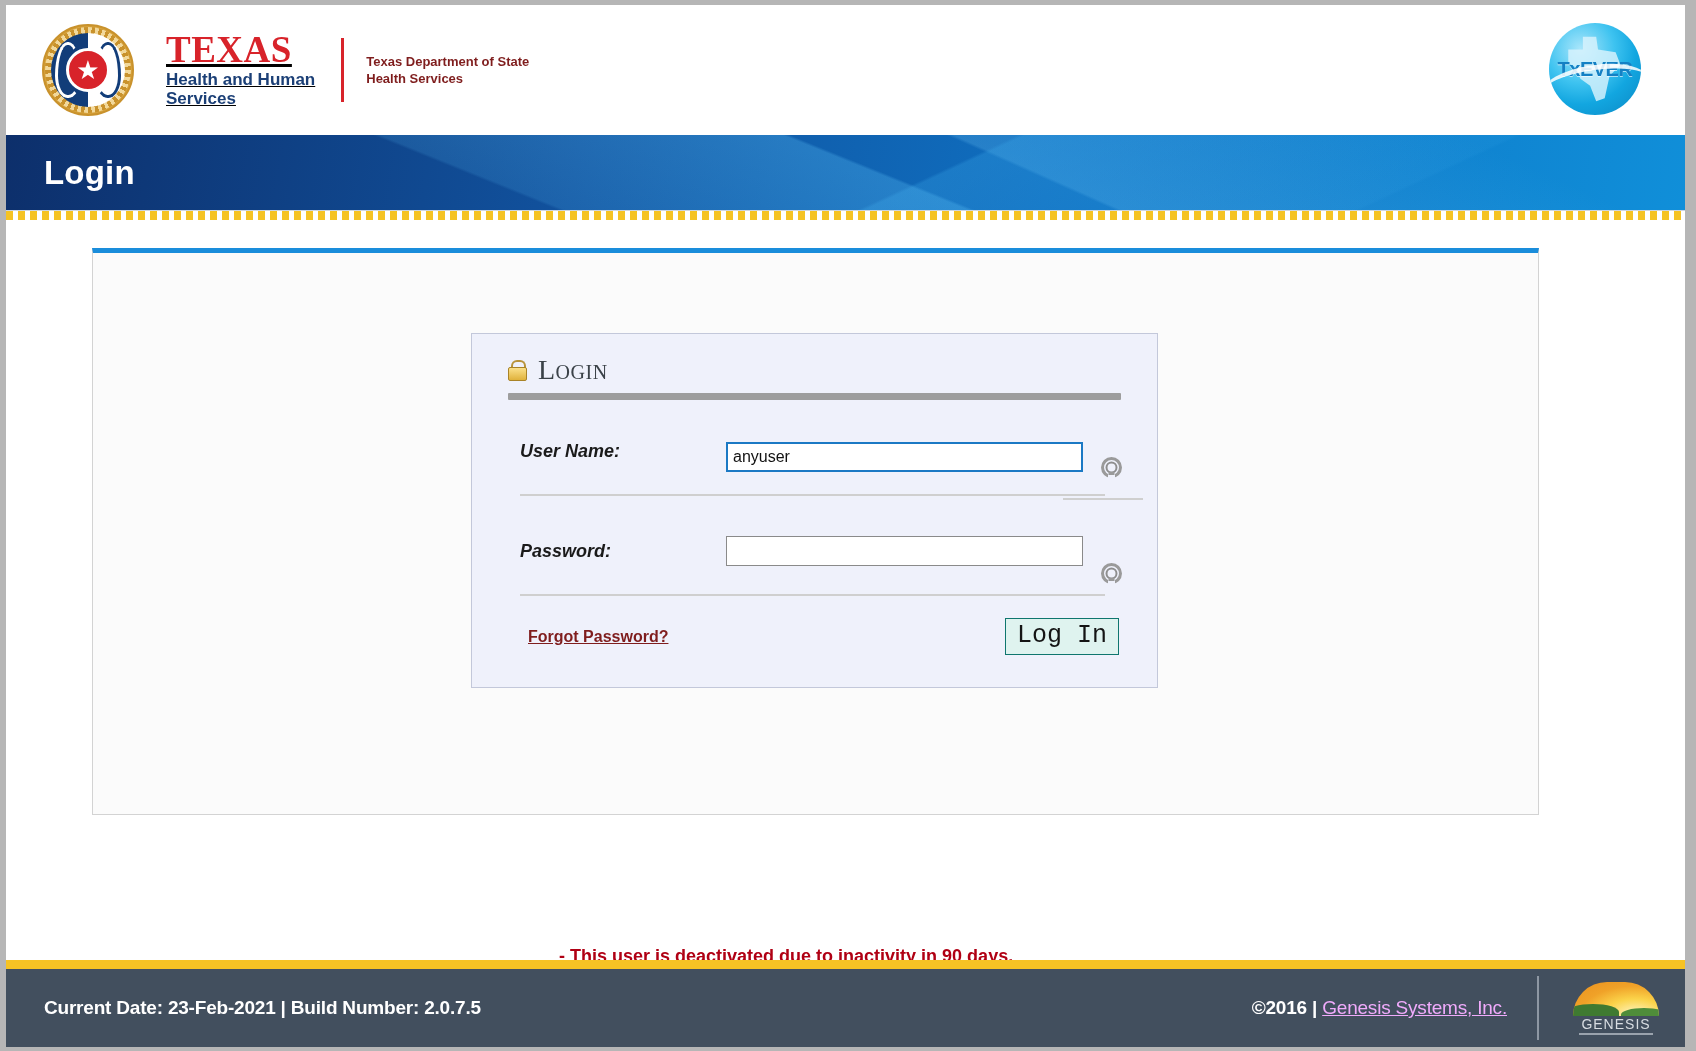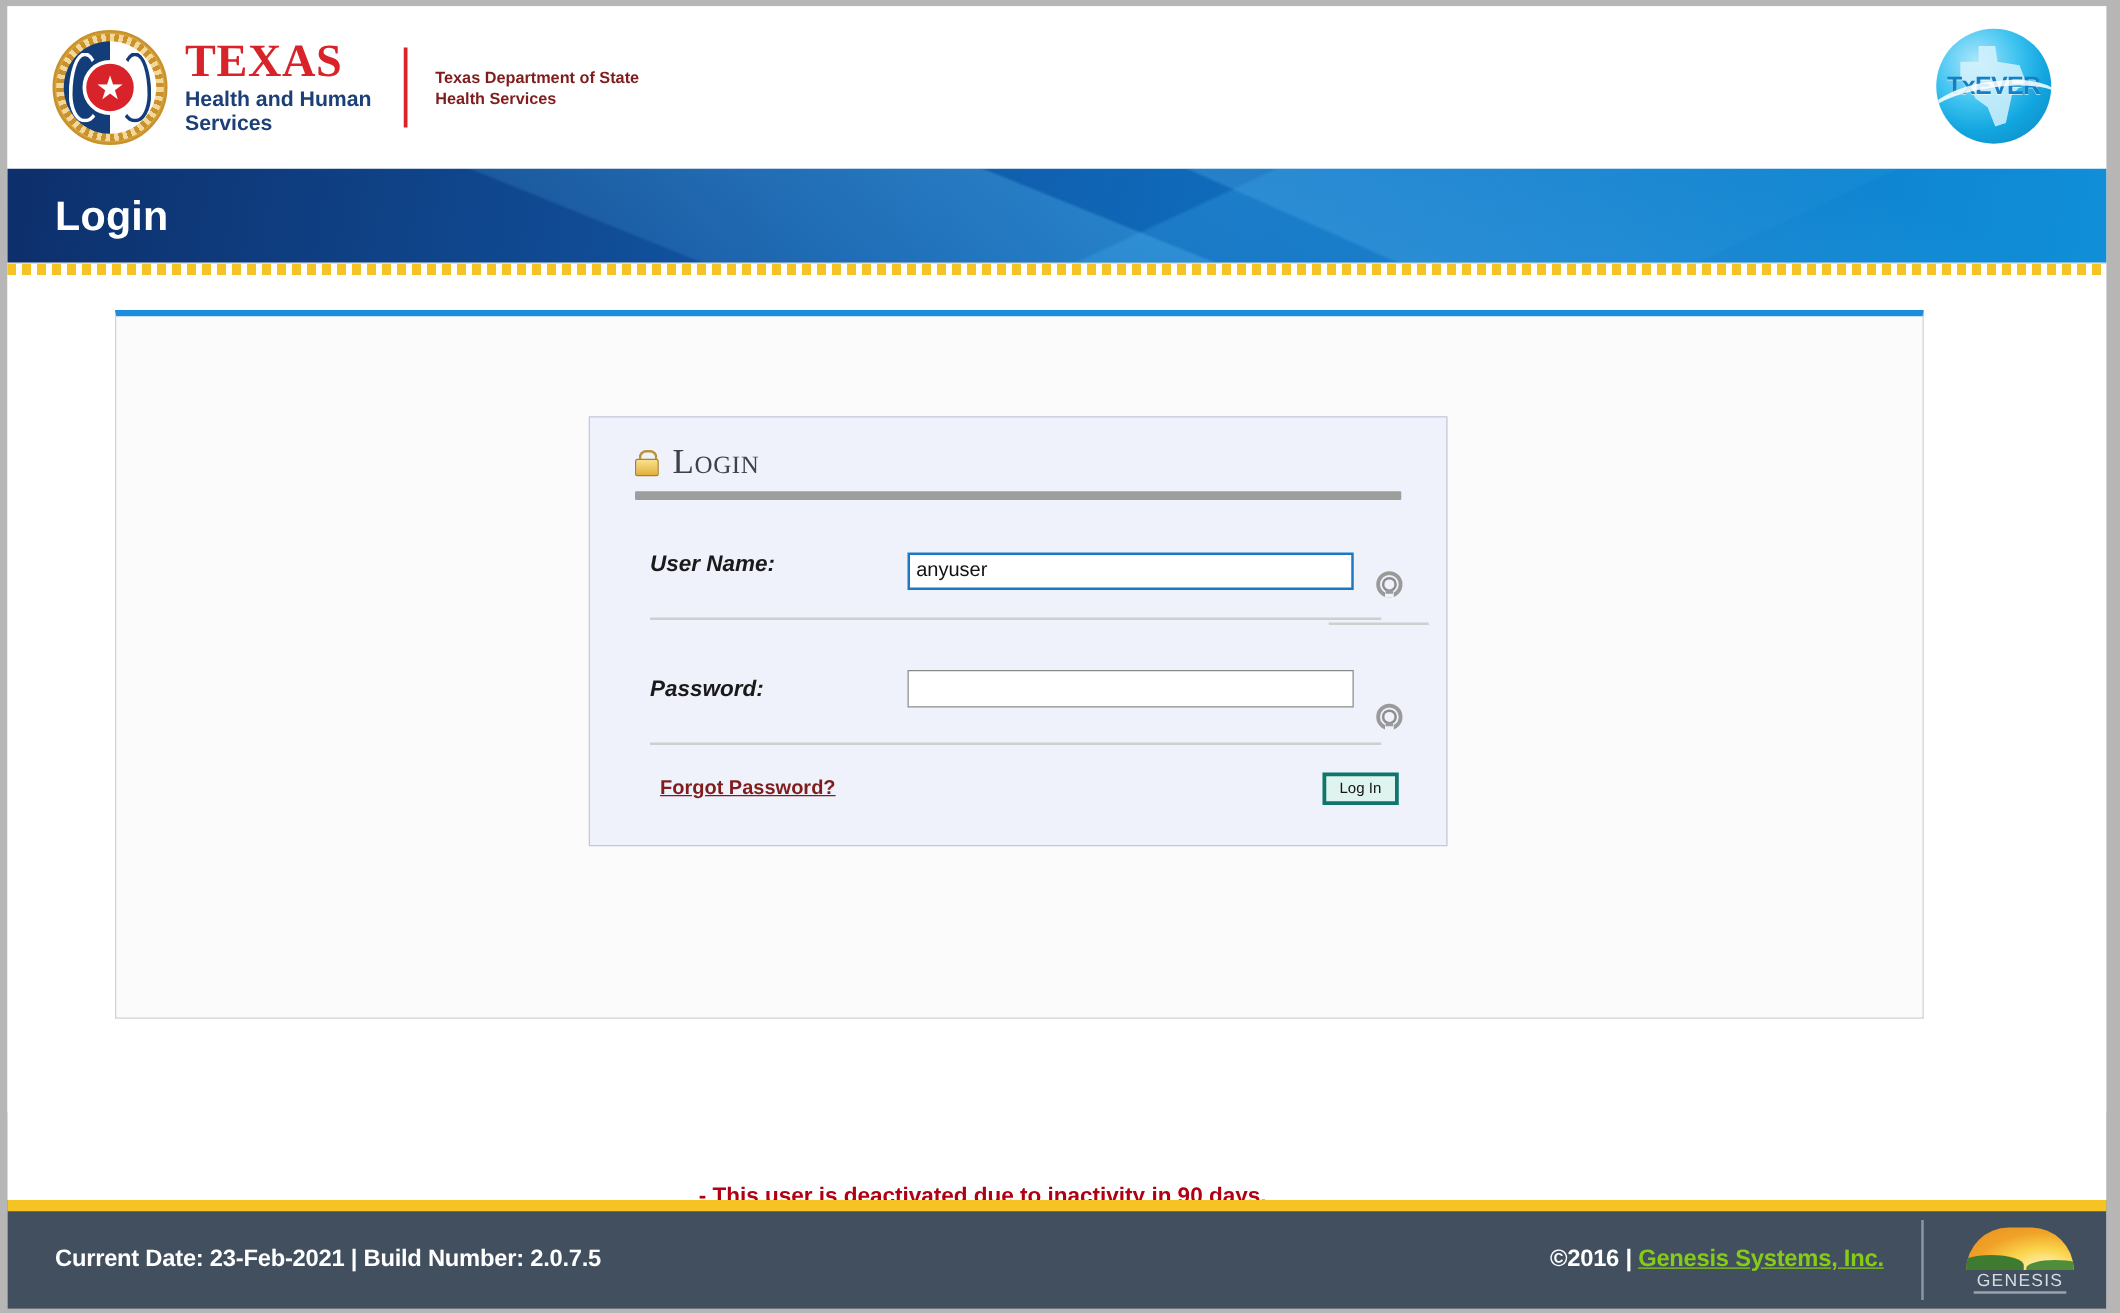--- a/index.html
+++ b/index.html
@@ -71,22 +71,23 @@
     border-radius: 50%;
     background: #d8232a;
     border: 3px solid #ffffff;
     display: flex; align-items: center; justify-content: center;
   }
   .seal-star {
     color: #ffffff; font-size: 26px; line-height: 1;
   }
 
   .hhs-text {
-    margin-left: 14px;
+    margin-left: 32px;
     line-height: 1.02;
+    text-decoration: underline;
   }
   .hhs-texas {
     font-family: "Liberation Serif", serif;
     font-size: 37px;
     font-weight: 700;
     color: #d8232a;
     letter-spacing: 0.5px;
   }
   .hhs-sub {
     font-size: 17px;
@@ -307,25 +308,25 @@
     padding: 22px 38px 32px 56px;
   }
   .forgot-link {
     font-size: 16px;
     font-weight: 700;
     color: #7f1d1d;
     text-decoration: underline;
     cursor: pointer;
   }
   .login-btn {
-    font-family: Liberation Sans, sans-serif;
-    font-size: 12px;
+    font-family: Liberation Mono, monospace;
+    font-size: 25px;
     color: #141414;
     background: #dff3ef;
-    border: 3px solid #0f766e;
+    border: 1px solid #0f766e;
     padding: 2px 11px 4px 11px;
     cursor: pointer;
   }
   .error-text {
     margin: 18px 0 0 0;
     width: 520px;
     font-size: 18px;
     font-weight: 700;
     color: #b00014;
     line-height: 1.3;
@@ -356,24 +357,24 @@
     display: flex;
     align-items: center;
   }
   .copyright {
     font-size: 19px;
     font-weight: 700;
     color: #ffffff;
     letter-spacing: -0.2px;
   }
   .genesis-link {
-    color: #84cc16;
+    color: #f0abfc;
     text-decoration: underline;
     cursor: pointer;
-    font-weight: 700;
+    font-weight: 400;
   }
   .footer-vline {
     width: 2px;
     height: 64px;
     background: #8d97a3;
     margin: 0 34px 0 30px;
   }
   .genesis-logo {
     width: 86px; height: 60px;
     position: relative;

